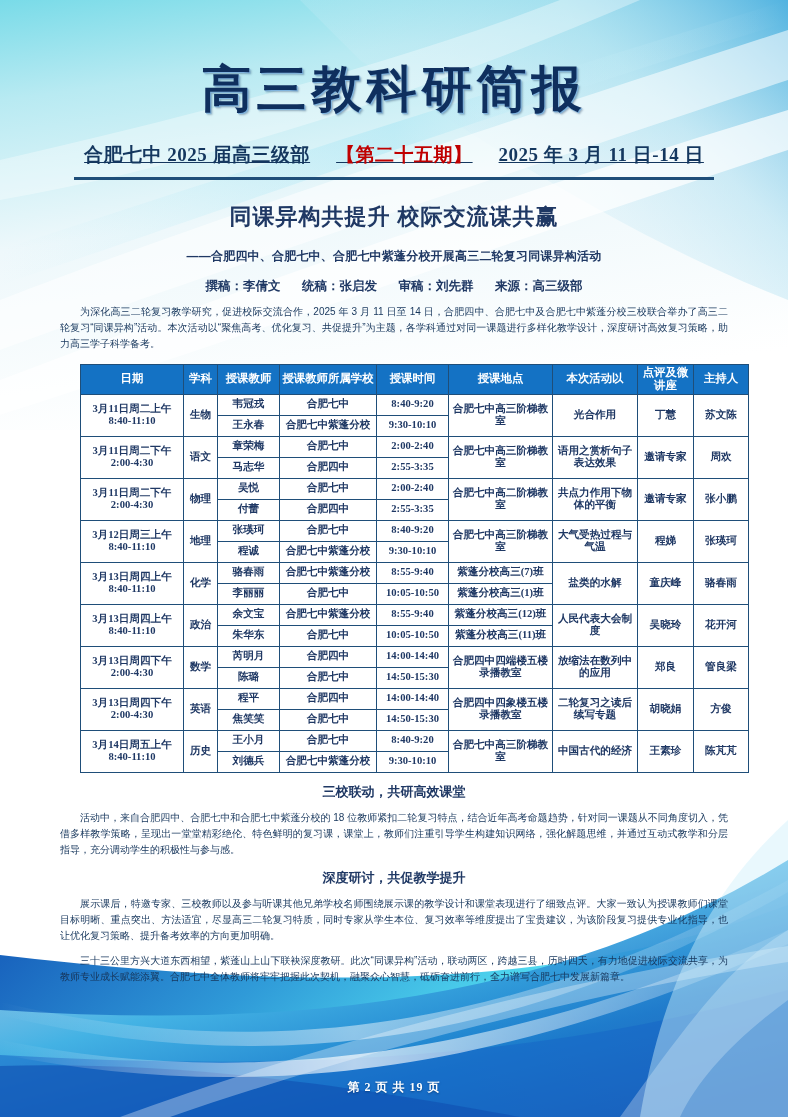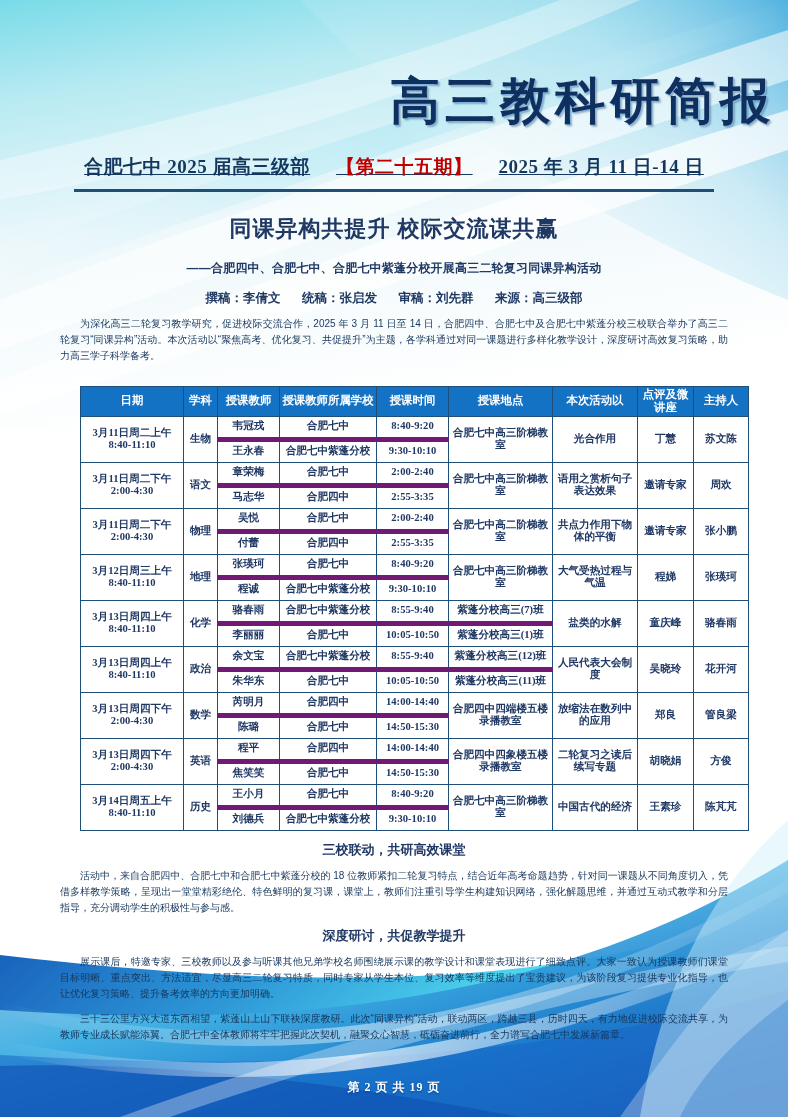--- a/index.html
+++ b/index.html
@@ -8,25 +8,24 @@
     font-family:"Liberation Serif","DejaVu Serif",serif;
     background:#ffffff;
   }
   .bg{position:absolute;inset:0;z-index:0;}
   .bg svg{display:block;width:788px;height:1117px;}
   .page{position:relative;z-index:2;width:788px;height:1117px;}
 
   
   .masthead{padding-top:62px;text-align:center;}
   .masthead h1{
-    margin:13px;font-size:50px;line-height:1.06;font-weight:bold;
+    margin:1px;font-size:50px;line-height:1.06;font-weight:bold;
     color:#0f2f5e;letter-spacing:5px;
     font-family:"Liberation Serif","DejaVu Serif",serif;
     text-shadow:1px 1px 0 #7fb3dd, 2px 2px 2px rgba(10,40,80,.35);
-    text-align:right;
   }
   .issueline{
     margin:26px auto 8px;width:640px;
     display:flex;align-items:baseline;justify-content:center;
     font-size:19px;color:#14375f;font-weight:bold;letter-spacing:.5px;text-decoration:underline;
   }
   .issueline .seg{white-space:nowrap;}
   .issueline .sp{display:inline-block;width:26px;}
   .issueline .issue{color:#c00000;}
   .rule{
@@ -60,21 +59,21 @@
     font-family:"Liberation Sans","DejaVu Sans",sans-serif;
   }
   .bodytext.indent{text-indent:2em;}
   .sectitle{
     margin:10px auto 2px;width:668px;text-align:center;
     font-size:13px;font-weight:bold;color:#1f3864;
     font-family:"Liberation Sans","DejaVu Sans",sans-serif;
   }
 
   
-  .tablewrap{margin:21px auto 0;width:668px;padding-left:40px;}
+  .tablewrap{margin:11px auto 0;width:668px;padding-left:40px;}
   table.sched{
     width:668px;border-collapse:collapse;
     table-layout:fixed;
     background:rgba(255,255,255,.72);
   }
   table.sched th, table.sched td{
     border:1px solid #1f4e79;
     text-align:center;vertical-align:middle;
     color:#1f3864;
     font-family:"Liberation Serif","DejaVu Serif",serif;
@@ -89,21 +88,21 @@
   }
   table.sched td{font-size:10.6px;line-height:1.22;height:18px;}
   td.date{font-size:11px;line-height:1.25;}
   td.subject{font-size:12px;}
   td.topic{font-size:11px;line-height:1.25;}
   td.place{font-size:11px;line-height:1.25;}
   td.teacher{font-size:11px;}
   td.school{font-size:11px;}
   td.time{font-size:10.2px;font-family:"Liberation Mono","DejaVu Sans Mono",monospace;}
   td.rev,td.host{font-size:11px;}
-  tr.inner td{border-top:5px solid #701a75;}
+  tr.inner td{border-top:1px solid #701a75;}
 
   
   .footer{
     position:absolute;left:0;right:0;bottom:21px;text-align:center;
     font-size:12px;font-weight:bold;color:#ffffff;letter-spacing:1px;
     font-family:"Liberation Serif","DejaVu Serif",serif;
     text-shadow:0 1px 2px rgba(0,40,90,.55);
     z-index:3;
   }
 </style>

